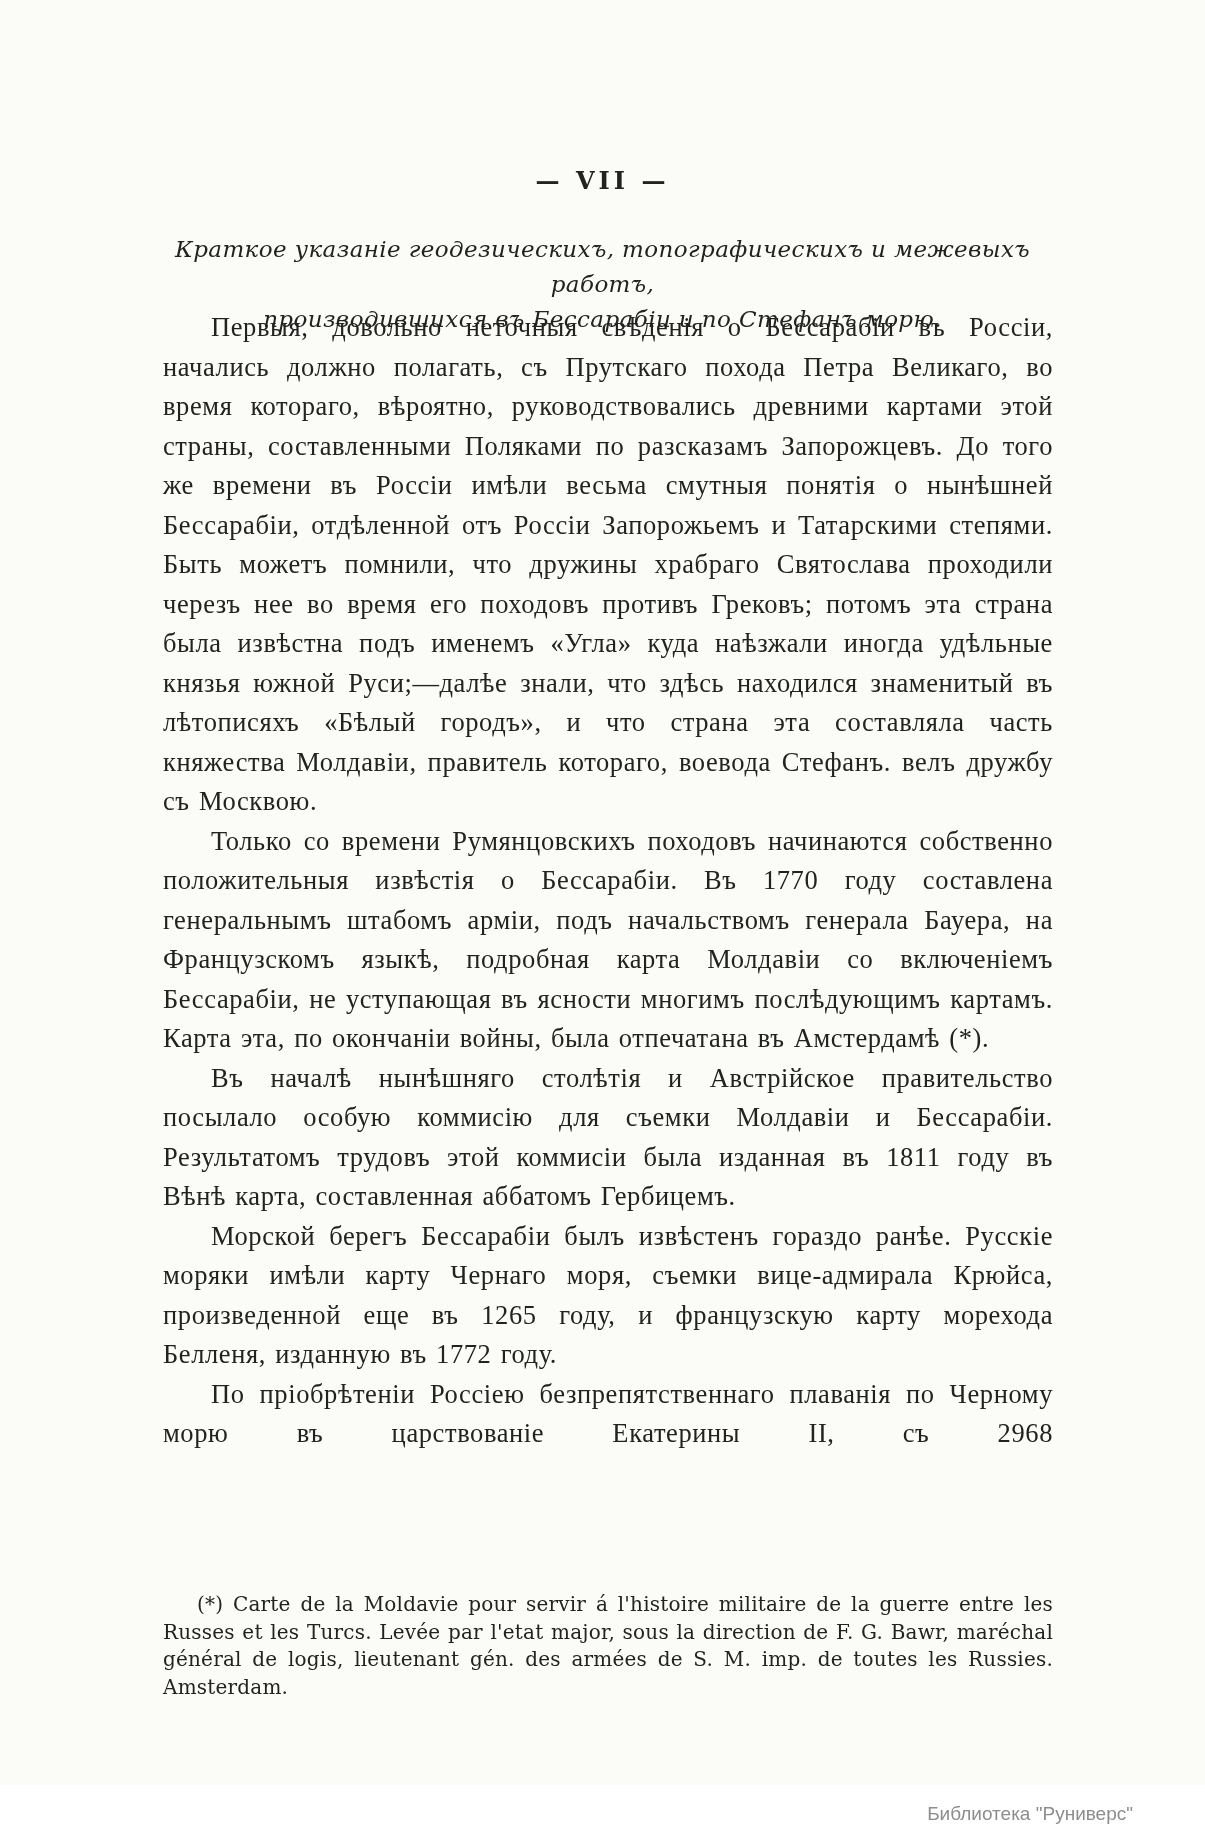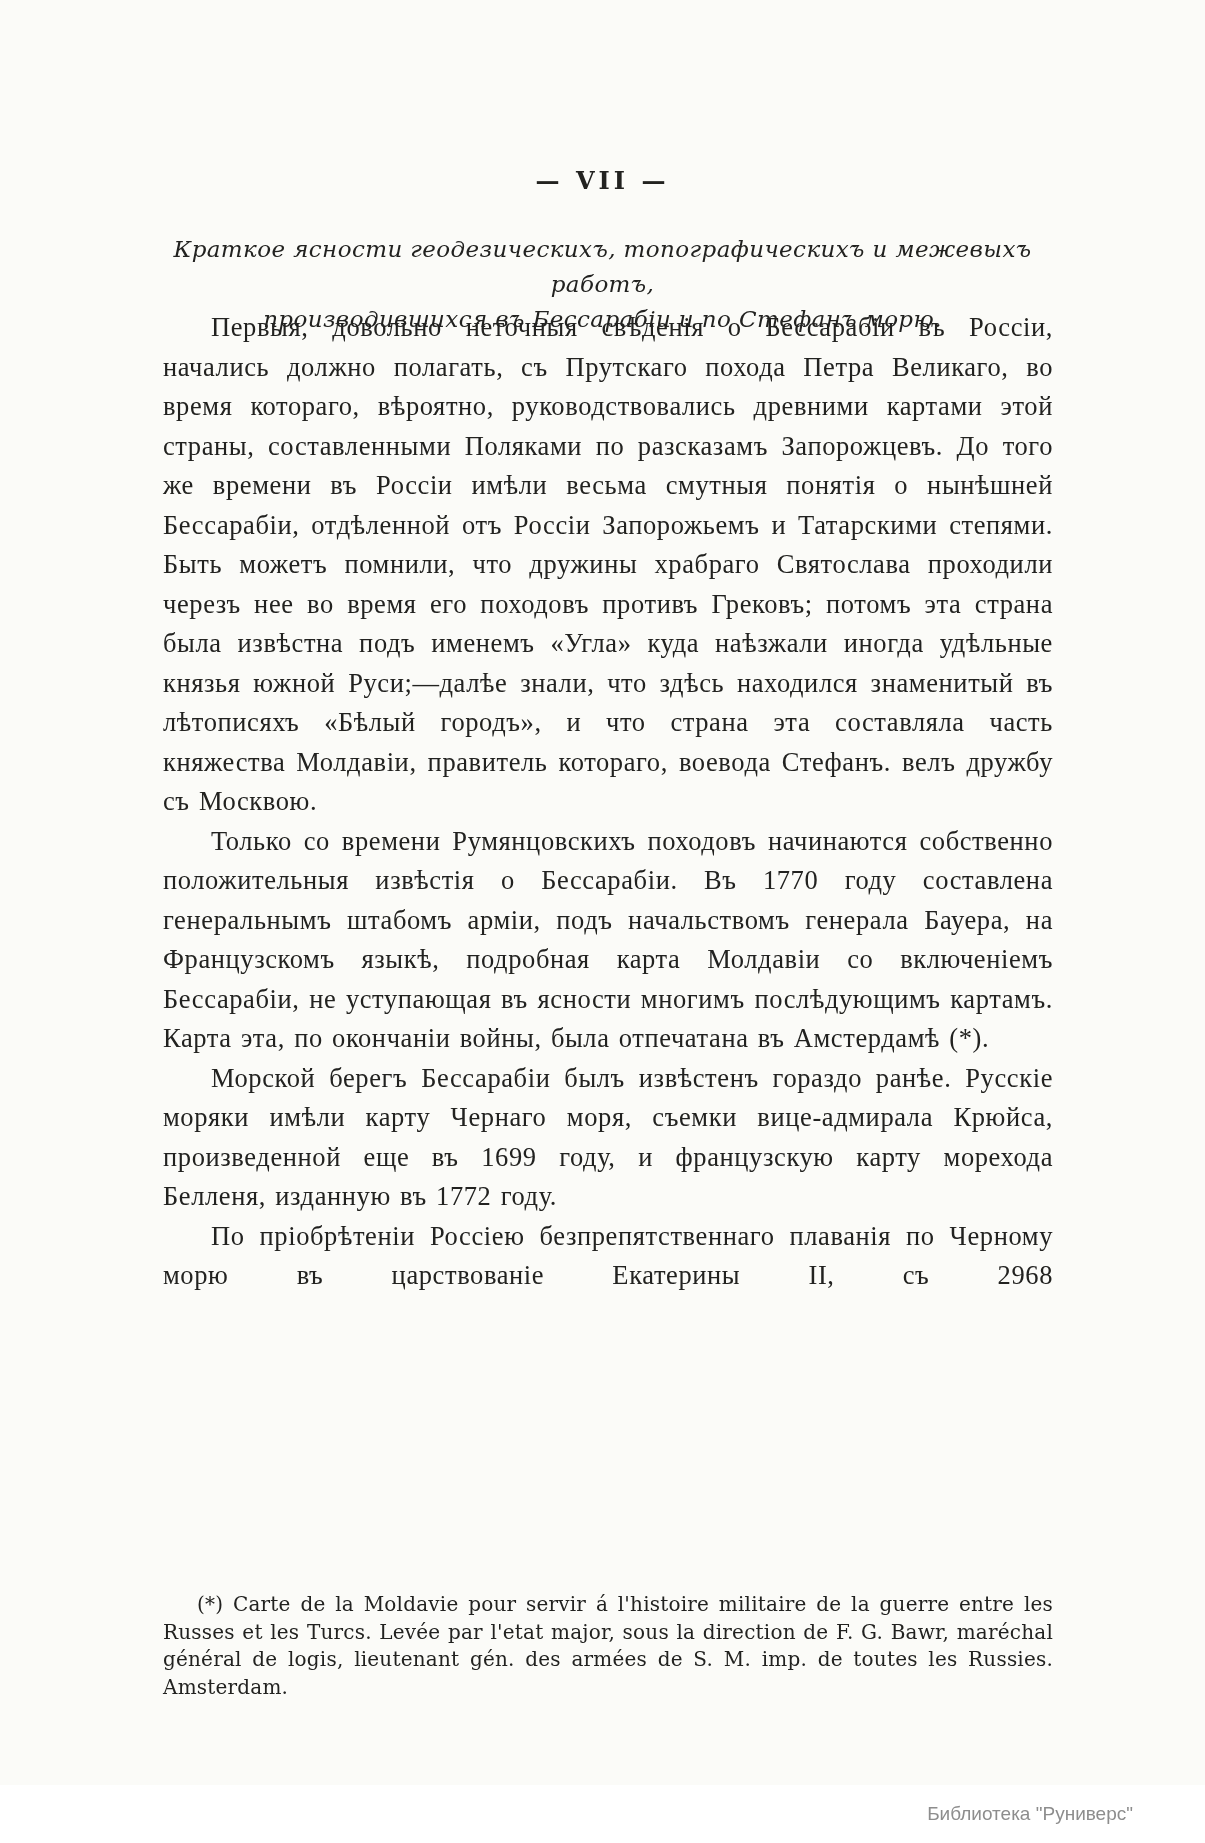--- a/index.html
+++ b/index.html
@@ -89,28 +89,29 @@
   }
 </style>
 </head>
 <body>
 
 <div class="page">
 
   <div class="page-number">— VII —</div>
 
   <div class="heading">
-    <div>Краткое ясности геодезическихъ, топографическихъ и межевыхъ работъ,</div>
+    <div>Краткое указаніе геодезическихъ, топографическихъ и межевыхъ работъ,</div>
     <div>производившихся въ Бессарабіи и по Стефанъ морю.</div>
   </div>
 
   <div class="body-text">
     <p>Первыя, довольно неточныя свѣденія о Бессарабіи въ Россіи, начались должно полагать, съ Прутскаго похода Петра Великаго, во время котораго, вѣроятно, руководствовались древними картами этой страны, составленными Поляками по разсказамъ Запорожцевъ. До того же времени въ Россіи имѣли весьма смутныя понятія о нынѣшней Бессарабіи, отдѣленной отъ Россіи Запорожьемъ и Татарскими степями. Быть можетъ помнили, что дружины храбраго Святослава проходили черезъ нее во время его походовъ противъ Грековъ; потомъ эта страна была извѣстна подъ именемъ «Угла» куда наѣзжали иногда удѣльные князья южной Руси;—далѣе знали, что здѣсь находился знаменитый въ лѣтописяхъ «Бѣлый городъ», и что страна эта составляла часть княжества Молдавіи, правитель котораго, воевода Стефанъ. велъ дружбу съ Москвою.</p>
     <p>Только со времени Румянцовскихъ походовъ начинаются собственно положительныя извѣстія о Бессарабіи. Въ 1770 году составлена генеральнымъ штабомъ арміи, подъ начальствомъ генерала Бауера, на Французскомъ языкѣ, подробная карта Молдавіи со включеніемъ Бессарабіи, не уступающая въ ясности многимъ послѣдующимъ картамъ. Карта эта, по окончаніи войны, была отпечатана въ Амстердамѣ (*).</p>
-    <p>Морской берегъ Бессарабіи былъ извѣстенъ гораздо ранѣе. Русскіе моряки имѣли карту Чернаго моря, съемки вице-адмирала Крюйса, произведенной еще въ 1699 году, и французскую карту морехода Белленя, изданную въ 1772 году.</p>
+    <p>Въ началѣ нынѣшняго столѣтія и Австрійское правительство посылало особую коммисію для съемки Молдавіи и Бессарабіи. Результатомъ трудовъ этой коммисіи была изданная въ 1811 году въ Вѣнѣ карта, составленная аббатомъ Гербицемъ.</p>
+    <p>Морской берегъ Бессарабіи былъ извѣстенъ гораздо ранѣе. Русскіе моряки имѣли карту Чернаго моря, съемки вице-адмирала Крюйса, произведенной еще въ 1265 году, и французскую карту морехода Белленя, изданную въ 1772 году.</p>
     <p class="continues">По пріобрѣтеніи Россіею безпрепятственнаго плаванія по Черному морю въ царствованіе Екатерины II, съ 2968</p>
   </div>
 
   <div class="footnote">(*) Carte de la Moldavie pour servir á l'histoire militaire de la guerre entre les Russes et les Turcs. Levée par l'etat major, sous la direction de F. G. Bawr, maréchal général de logis, lieutenant gén. des armées de S. M. imp. de toutes les Russies. Amsterdam.</div>
 
   <div class="watermark-band"></div>
 
   <div class="watermark">Библиотека "Руниверс"</div>
 
 </div>

